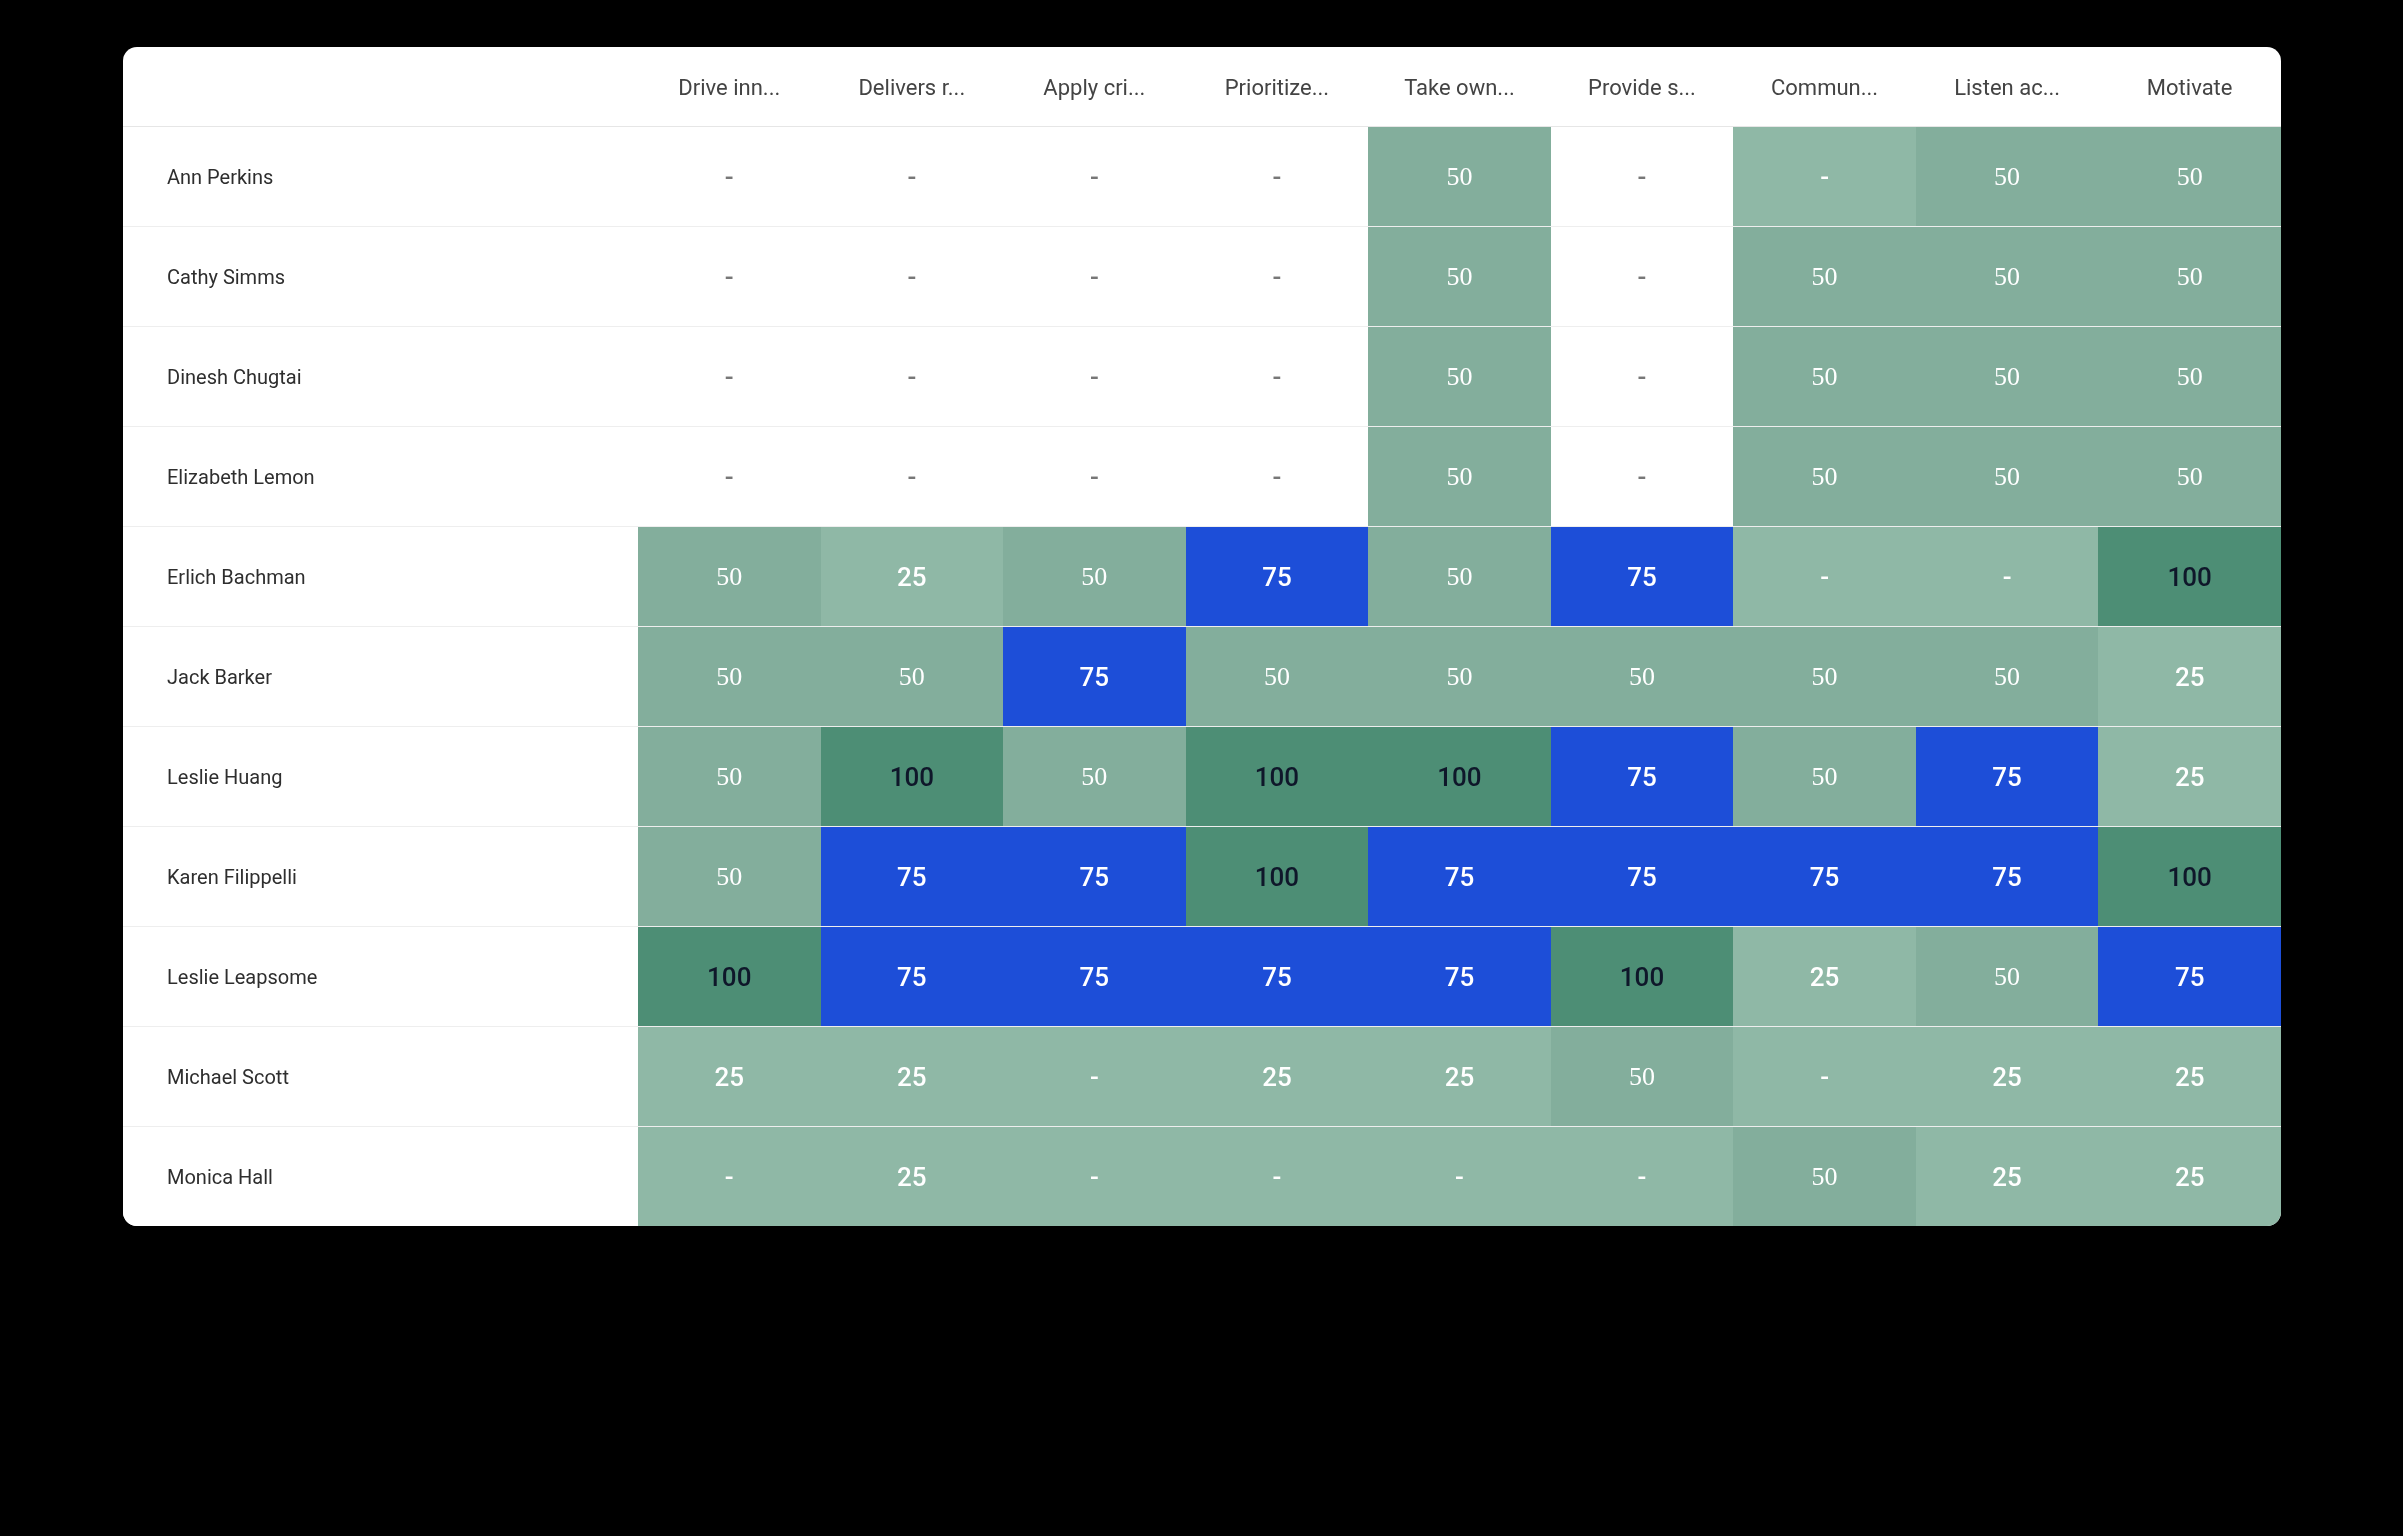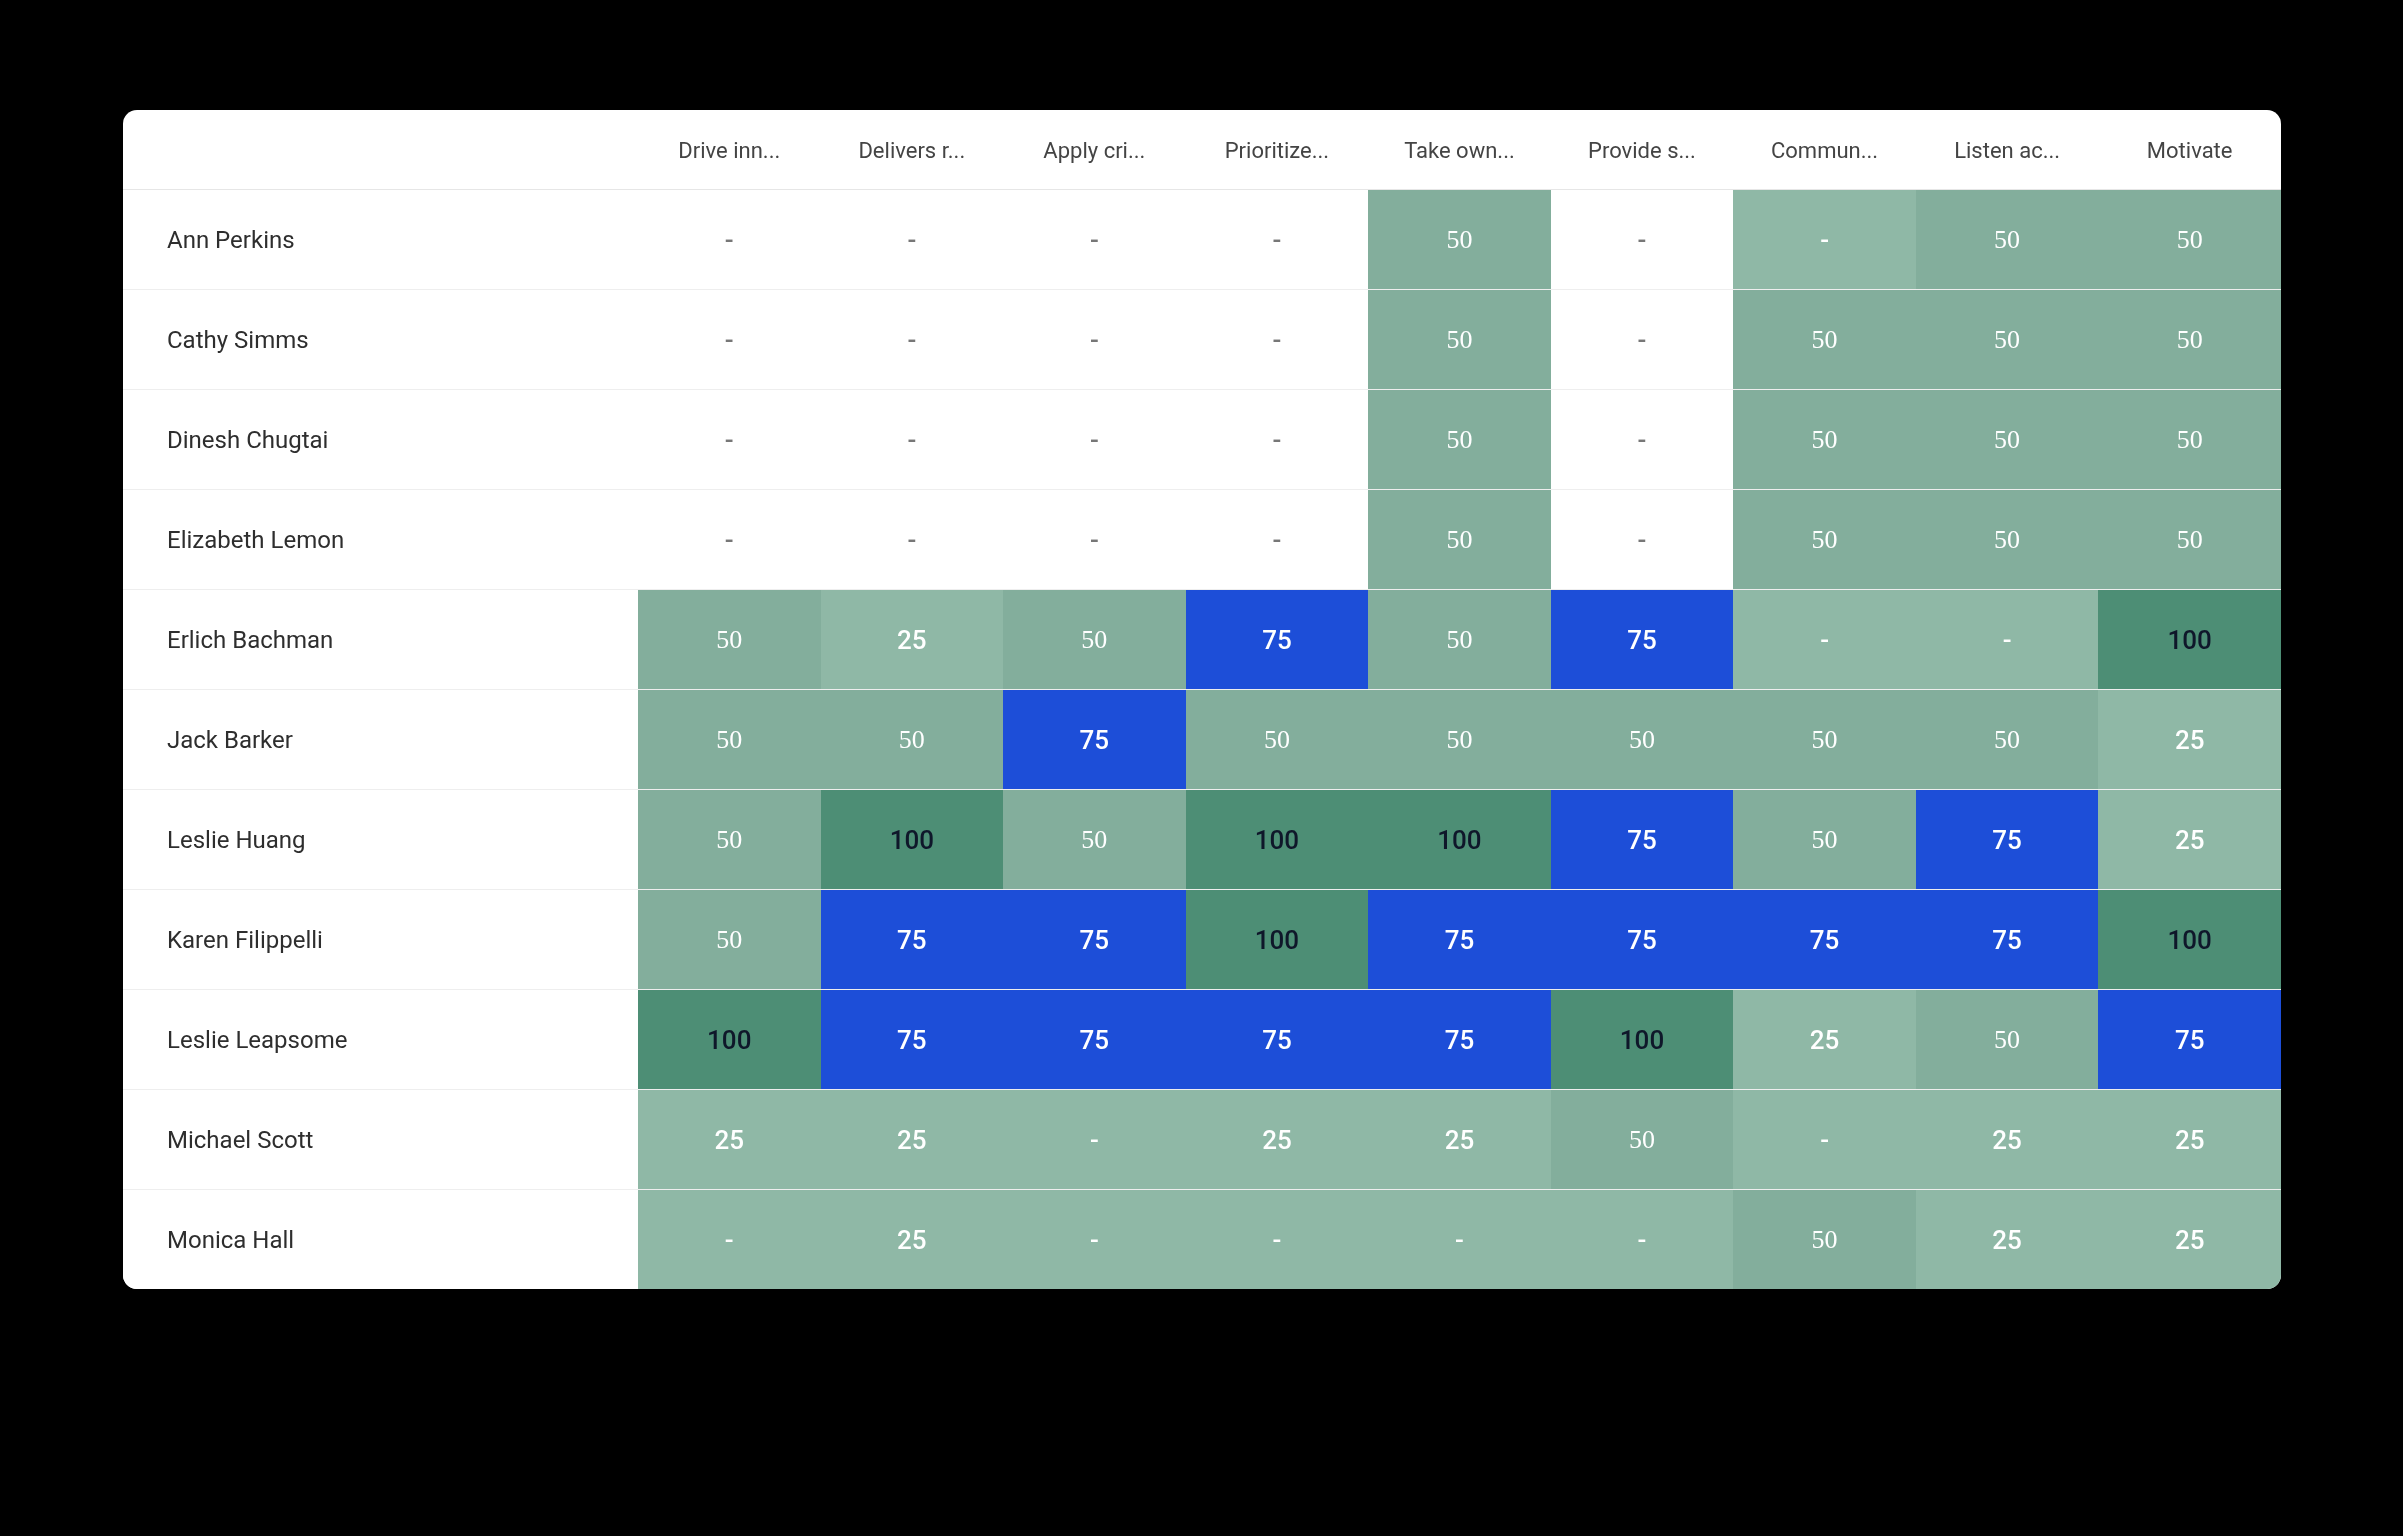--- a/index.html
+++ b/index.html
@@ -12,21 +12,21 @@
   }
   .stage {
     width: 2404px;
     height: 1537px;
     background: #000;
     position: relative;
     display: flex;
     align-items: flex-start;
     justify-content: center;
     box-sizing: border-box;
-    padding-top: 110px;
+    padding-top: 47px;
   }
   .card {
     width: 2158px;
     background: #fff;
     border-radius: 14px;
     box-shadow: 0 40px 79px rgba(0,0,0,0.55), 0 10px 30px rgba(0,0,0,0.35);
     overflow: hidden;
   }
   table.heatmap {
     width: 100%;
@@ -52,21 +52,21 @@
   }
   tbody td {
     height: 99px;
     padding: 0;
     border-bottom: 1px solid #eee;
   }
   tbody tr:last-child td {
     border-bottom: none;
   }
   td.name-cell {
-    font-size: 24px;
+    font-size: 20px;
     color: #2e2e2e;
     padding-left: 44px;
     font-weight: 400;
     background: #fff;
     margin-top: 11px;
   }
   td.val-cell {
     text-align: center;
     font-size: 26px;
     font-weight: 500;

